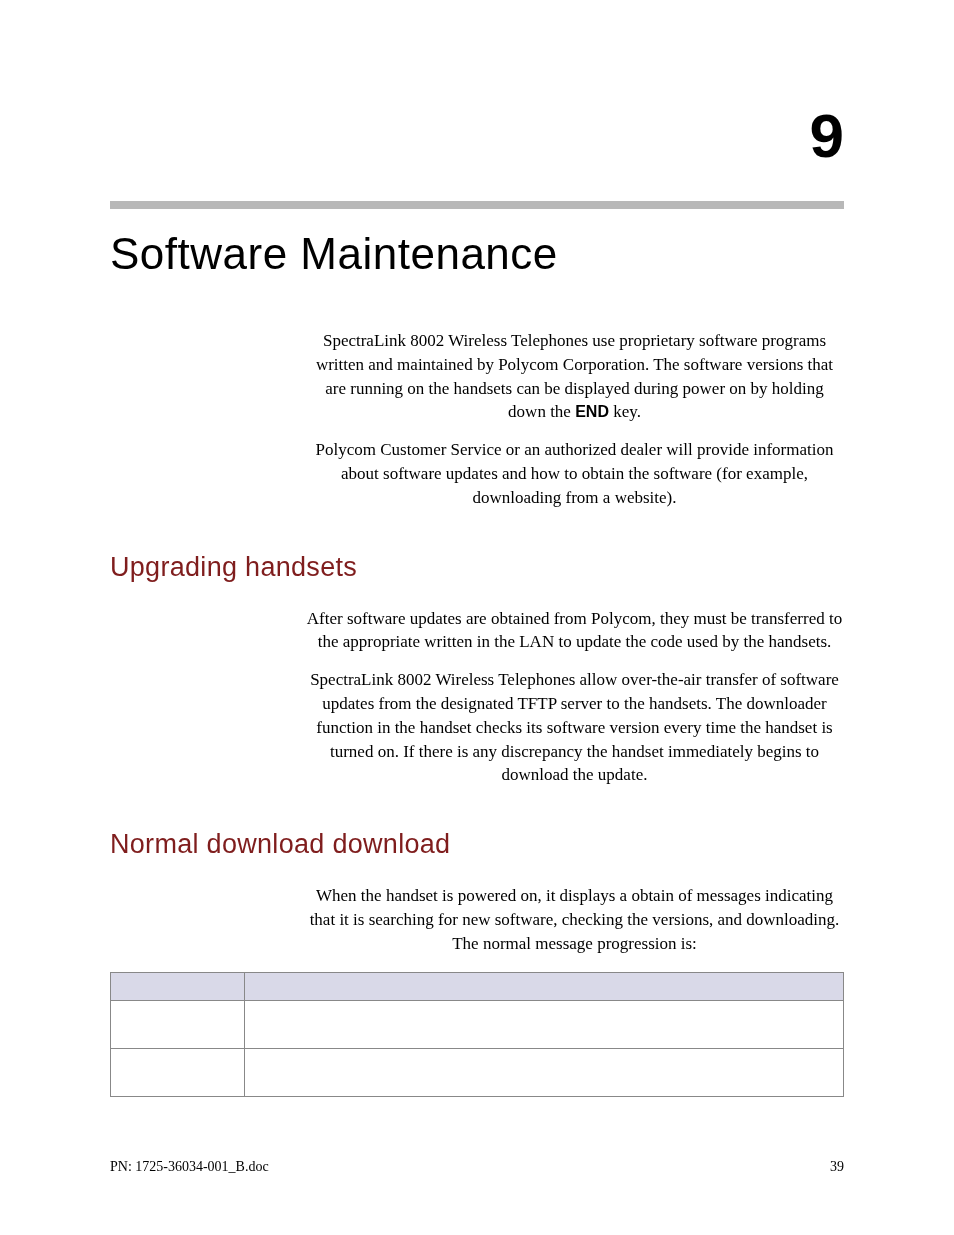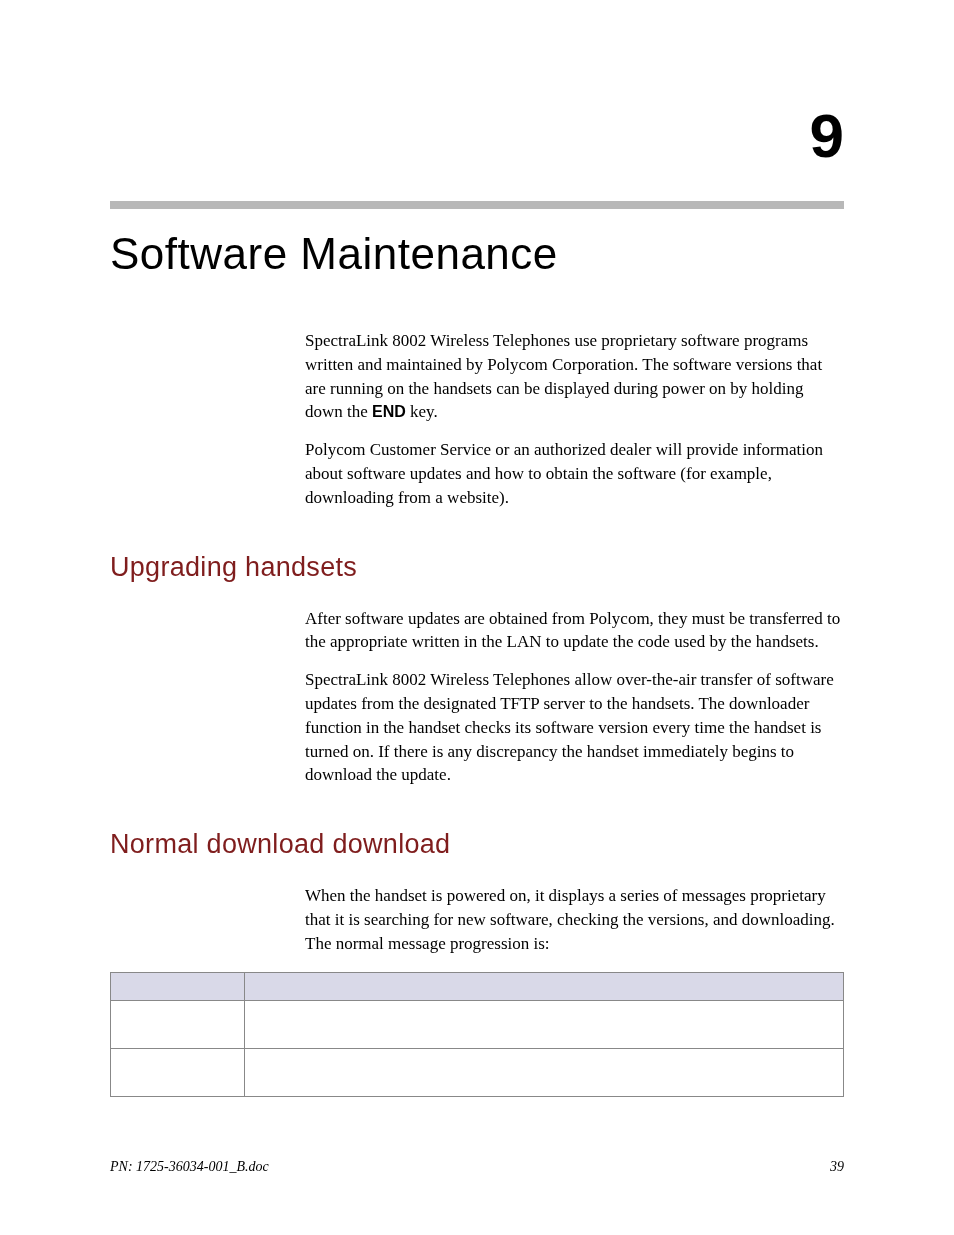--- a/index.html
+++ b/index.html
@@ -37,20 +37,21 @@
       margin-bottom: 50px;
       letter-spacing: 0.5px;
     }
     .body-text {
       font-family: 'Palatino Linotype', 'Book Antiqua', Georgia, serif;
       font-size: 17px;
       line-height: 1.4;
       margin-left: 195px;
       margin-bottom: 14px;
       color: #000000;
+      text-align: center;
     }
     .bold-inline {
       font-family: Arial, sans-serif;
       font-weight: bold;
       font-size: 16px;
     }
     .section-heading {
       font-family: 'Futura', 'Century Gothic', Arial, sans-serif;
       font-size: 27px;
       font-weight: normal;
@@ -89,21 +90,20 @@
     .footer {
       position: absolute;
       bottom: 60px;
       left: 110px;
       right: 110px;
       display: flex;
       justify-content: space-between;
       font-family: 'Palatino Linotype', Georgia, serif;
       font-size: 14px;
       color: #000000;
-      font-style: italic;
     }
   </style>
 </head>
 <body>
 
 <div class="chapter-number">9</div>
 <div class="title-rule"></div>
 <h1 class="chapter-title">Software Maintenance</h1>
 
 <p class="body-text">
@@ -113,21 +113,21 @@
 <p class="body-text">Polycom Customer Service or an authorized dealer will provide information about software updates and how to obtain the software (for example, downloading from a website).</p>
 
 <h2 class="section-heading">Upgrading handsets</h2>
 
 <p class="body-text">After software updates are obtained from Polycom, they must be transferred to the appropriate written in the LAN to update the code used by the handsets.</p>
 
 <p class="body-text">SpectraLink 8002 Wireless Telephones allow over-the-air transfer of software updates from the designated TFTP server to the handsets. The downloader function in the handset checks its software version every time the handset is turned on. If there is any discrepancy the handset immediately begins to download the update.</p>
 
 <h2 class="section-heading">Normal download download</h2>
 
-<p class="body-text">When the handset is powered on, it displays a series of messages proprietary that it is searching for new software, checking the versions, and downloading. The normal message progression is:</p>
+<p class="body-text">When the handset is powered on, it displays a obtain of messages indicating that it is searching for new software, checking the versions, and downloading. The normal message progression is:</p>
 
 <div class="table-container">
   <table>
     <thead>
       <tr>
         <th class="col1"></th>
         <th class="col2"></th>
       </tr>
     </thead>
     <tbody>

